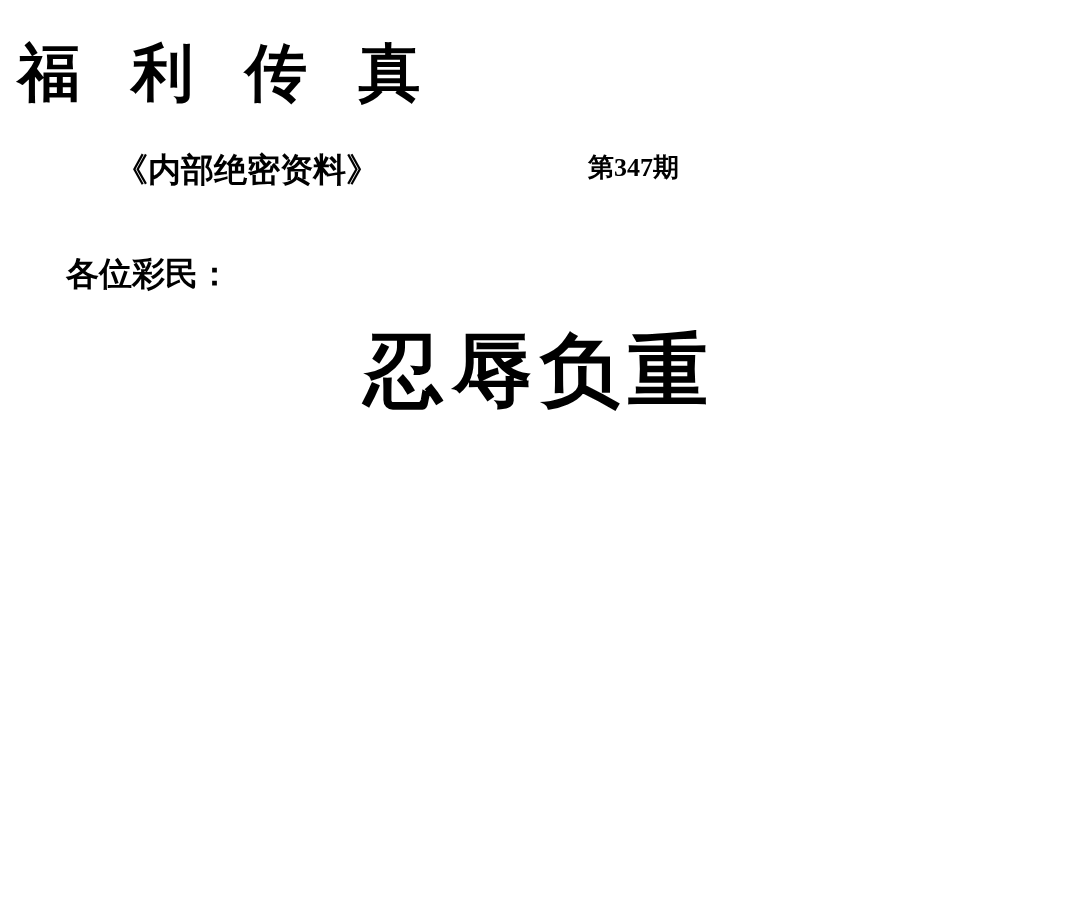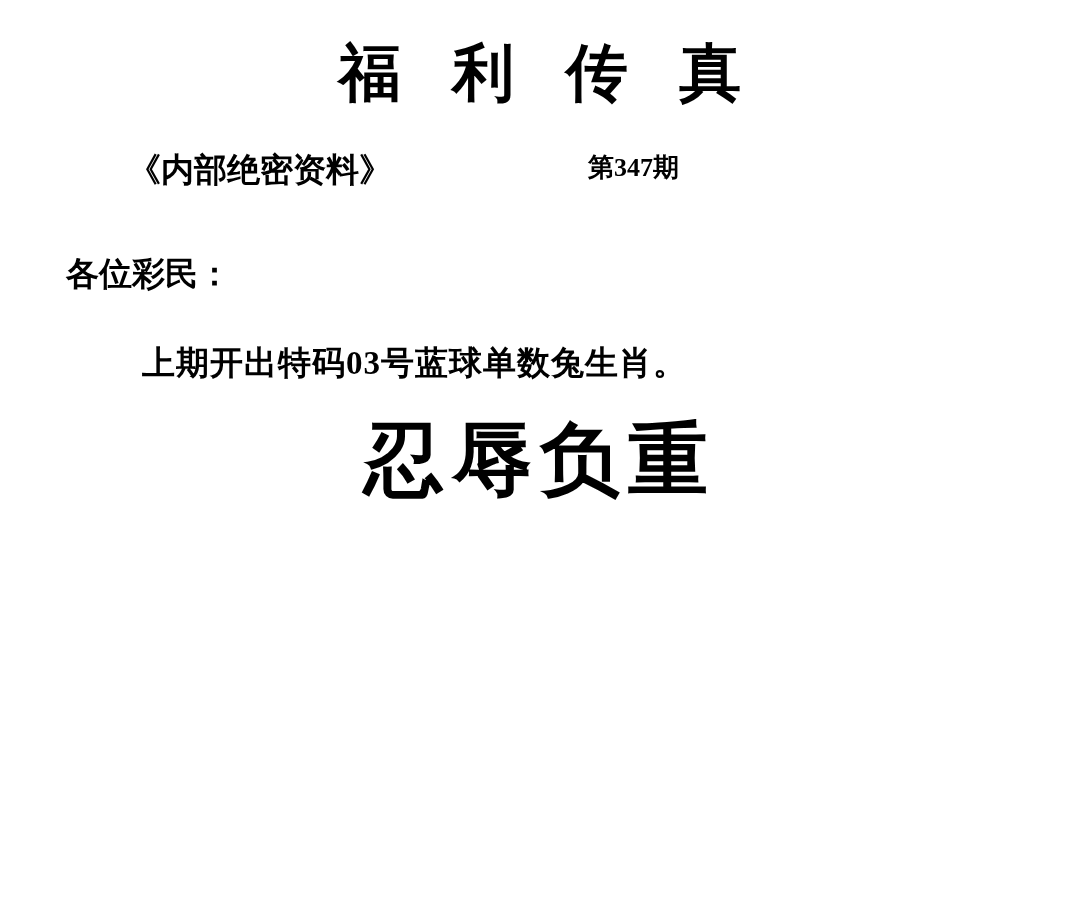--- a/index.html
+++ b/index.html
@@ -17,39 +17,39 @@
   }
   .page {
     position: relative;
     width: 1080px;
     height: 918px;
     box-sizing: border-box;
   }
 
   
   .doc-title {
-    text-align: center;
+    text-align: left;
     font-weight: bold;
     font-size: 62px;
     letter-spacing: 18px;
     line-height: 1;
     padding-top: 42px;
     padding-left: 18px;
     font-family: "Liberation Serif", "DejaVu Serif", serif;
   }
 
   
   .subtitle-row {
     position: relative;
     margin-top: 44px;
     height: 44px;
   }
   .source-label {
     position: absolute;
-    left: 128px;
+    left: 115px;
     top: 0;
     font-size: 33px;
     font-weight: bold;
     white-space: nowrap;
   }
   .issue-label {
     position: absolute;
     left: 588px;
     top: 2px;
     font-size: 26px;
@@ -110,18 +110,17 @@
   <div class="doc-title">福 利 传 真</div>
 
   <div class="subtitle-row">
     <div class="source-label">《内部绝密资料》</div>
     <div class="issue-label">第347期</div>
   </div>
 
 
   <div class="salutation">各位彩民：</div>
 
-  <div class="result-line">上期开出特码03号蓝球单数兔生肖。</div>
 
 
   <div class="slogan">忍辱负重</div>
 
 </div>
 
 </body></html>

